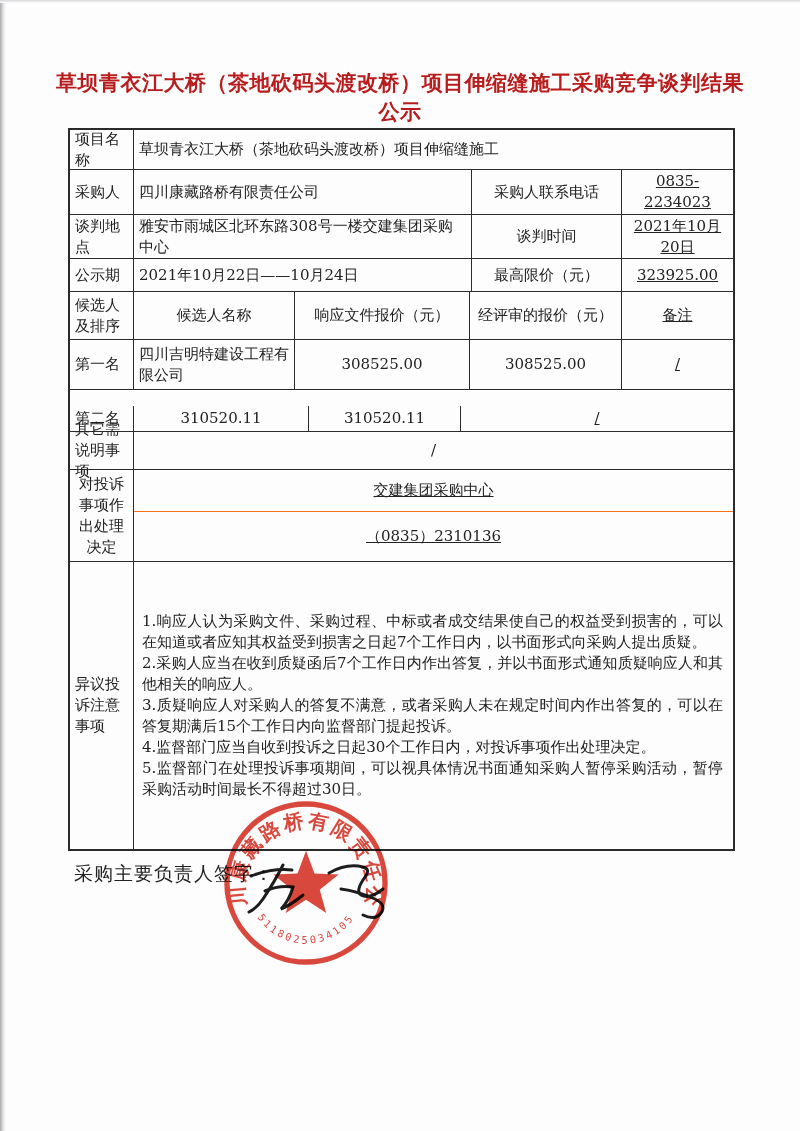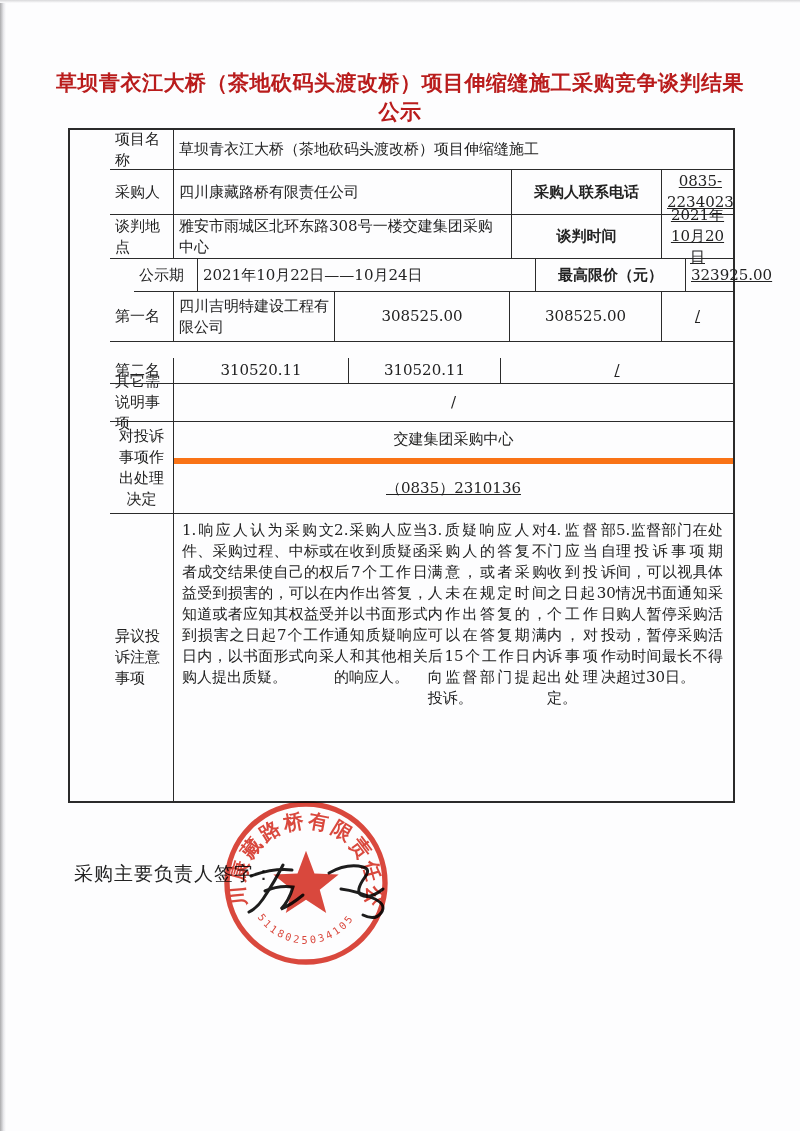--- a/index.html
+++ b/index.html
@@ -19,44 +19,44 @@
   }
   .doc-title{
     position:absolute;left:40px;top:68px;width:720px;
     text-align:center;font-weight:bold;font-size:21px;line-height:29px;
     color:#b91c1c;letter-spacing:0.5px;
   }
   
   .tbl{
     position:absolute;left:68px;top:128px;width:667px;
     border:2px solid #2b2b2b;box-sizing:border-box;
-    font-size:15px;line-height:21px;color:#222;padding-left:40px;
+    font-size:15px;line-height:21px;color:#222;
   }
   .trow{display:flex;border-bottom:1px solid #2b2b2b;box-sizing:border-box;}
   .trow:last-child{border-bottom:none;}
   .tcell{
     box-sizing:border-box;border-right:1px solid #2b2b2b;
     display:flex;align-items:center;padding:2px 5px;
   }
   .tcell:last-child{border-right:none;}
   .lbl{width:64px;flex:0 0 64px;}
   .c-wide{width:338px;flex:0 0 338px;}
-  .c-mid{width:150px;flex:0 0 150px;justify-content:center;text-align:center;font-weight:bold;}
+  .c-mid{width:150px;flex:0 0 150px;justify-content:center;text-align:center;}
   .c-last{flex:1 1 auto;justify-content:center;text-align:center;text-decoration:underline;}
   .cand-b{width:161px;flex:0 0 161px;}
   .cand-c{width:175px;flex:0 0 175px;justify-content:center;text-align:center;}
   .cand-d{width:152px;flex:0 0 152px;justify-content:center;text-align:center;}
   .center{justify-content:center;text-align:center;}
-  .r1{height:40px;} .r2{height:45px;} .r3{height:44px;} .r4{height:33px;margin-left:24px;}
+  .r1{height:40px;} .r2{height:45px;} .r3{height:44px;} .r4{height:33px;}
   .r5{height:48px;} .r6{height:50px;} .r7{height:42px;align-items:flex-end;} .r8{height:38px;}
   .r9{height:92px;} .r10{height:287px;border-bottom:none;}
   .sup-split{flex:1 1 auto;display:flex;flex-direction:column;}
-  .sup-top{height:42px;border-bottom:6px solid #f97316;display:flex;align-items:center;justify-content:center;box-sizing:border-box;}
+  .sup-top{height:42px;border-bottom:1px solid #f97316;display:flex;align-items:center;justify-content:center;box-sizing:border-box;text-decoration:underline;}
   .sup-bot{height:50px;display:flex;align-items:center;justify-content:center;box-sizing:border-box;text-decoration:underline;}
-  .obj-cell{flex:1 1 auto;display:flex;flex-direction:row;justify-content:center;padding:6px 10px 6px 8px;}
+  .obj-cell{flex:1 1 auto;display:flex;flex-direction:column;justify-content:center;padding:6px 10px 6px 8px;}
   .obj-item{margin:0;text-align:justify;}
   
   .sig-line{
     position:absolute;left:74px;top:861px;font-size:19px;letter-spacing:1px;color:#222;
   }
   .stamp{
     position:absolute;left:220px;top:797px;width:172px;height:172px;
     mix-blend-mode:multiply;opacity:0.93;
   }
   .signature{
@@ -96,20 +96,27 @@
     <div class="tcell c-last">2021年10月20日</div>
   </div>
 
   <div class="trow r4">
     <div class="tcell lbl">公示期</div>
     <div class="tcell c-wide">2021年10月22日——10月24日</div>
     <div class="tcell c-mid">最高限价（元）</div>
     <div class="tcell c-last">323925.00</div>
   </div>
 
+  <div class="trow r5">
+    <div class="tcell lbl">候选人及排序</div>
+    <div class="tcell cand-b center">候选人名称</div>
+    <div class="tcell cand-c">响应文件报价（元）</div>
+    <div class="tcell cand-d">经评审的报价（元）</div>
+    <div class="tcell c-last">备注</div>
+  </div>
 
   <div class="trow r6">
     <div class="tcell lbl">第一名</div>
     <div class="tcell cand-b">四川吉明特建设工程有限公司</div>
     <div class="tcell cand-c">308525.00</div>
     <div class="tcell cand-d">308525.00</div>
     <div class="tcell c-last">/</div>
   </div>
 
   <div class="trow r7">

